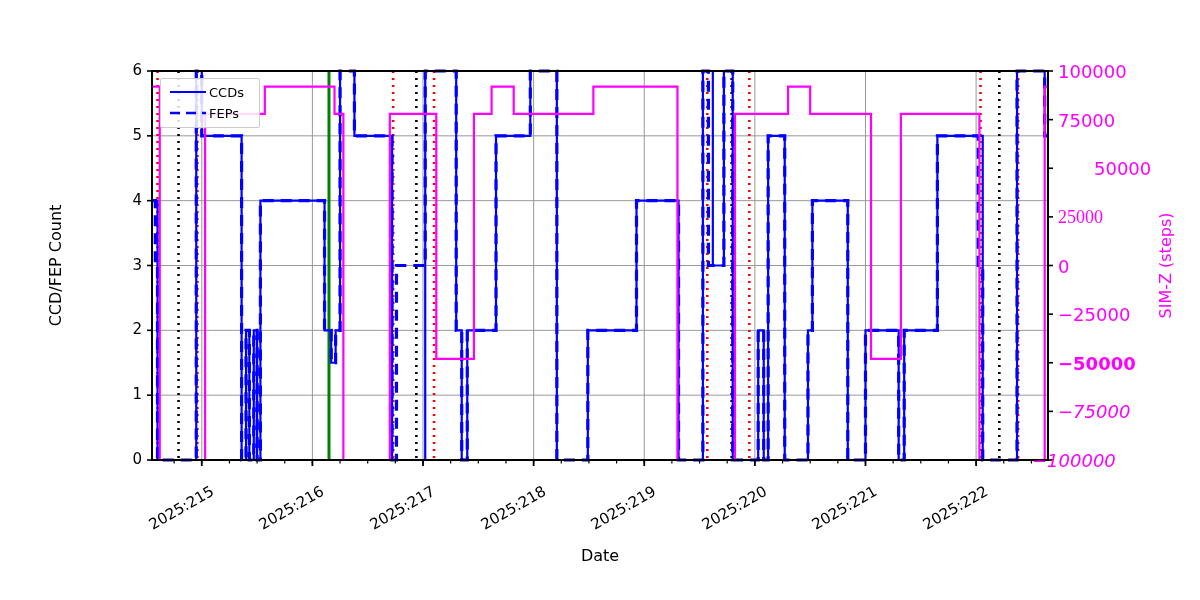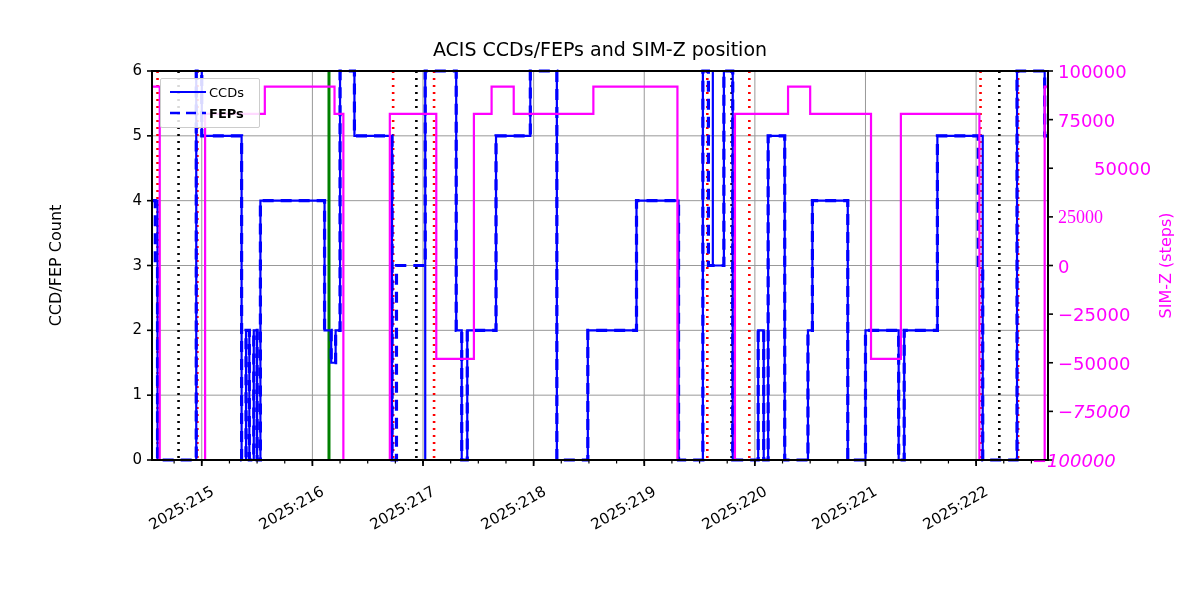--- a/index.html
+++ b/index.html
@@ -94,26 +94,26 @@
     white-space: nowrap;
     text-align: center;
   }
   svg { display: block; }
 </style>
 </head>
 <body>
 
 <div id="figure">
 
-  <div class="chart-title">ACIS CCDs/FEPs and SIM-Z position</div>
 
   <div class="axis-label-left" style="left:-45px; top:256px; width:200px;">CCD/FEP Count</div>
 
   <div class="axis-label-right" style="left:1065px; top:256px; width:200px;">SIM-Z (steps)</div>
 
+  <div class="axis-label-x" style="left:500px; top:546px; width:200px;">Date</div>
 
   <svg id="plot" width="1200" height="600" viewBox="0 0 1200 600" style="position:absolute; left:0; top:0;">
     <g id="grid-layer">
         <line x1="152" y1="460" x2="1048" y2="460" stroke="#999999" stroke-width="1"></line>
         <line x1="152" y1="395.1666666666667" x2="1048" y2="395.1666666666667" stroke="#999999" stroke-width="1"></line>
         <line x1="152" y1="330.33333333333337" x2="1048" y2="330.33333333333337" stroke="#999999" stroke-width="1"></line>
         <line x1="152" y1="265.5" x2="1048" y2="265.5" stroke="#999999" stroke-width="1"></line>
         <line x1="152" y1="200.66666666666669" x2="1048" y2="200.66666666666669" stroke="#999999" stroke-width="1"></line>
         <line x1="152" y1="135.83333333333331" x2="1048" y2="135.83333333333331" stroke="#999999" stroke-width="1"></line>
         <line x1="152" y1="71" x2="1048" y2="71" stroke="#999999" stroke-width="1"></line>
@@ -212,21 +212,21 @@
       <div class="ytick-left" style="left: 90px; width: 52px; top: 385.167px;">1</div>
       <div class="ytick-left" style="left: 90px; width: 52px; top: 320.333px;">2</div>
       <div class="ytick-left" style="left: 90px; width: 52px; top: 255.5px;">3</div>
       <div class="ytick-left" style="left: 90px; width: 52px; top: 190.667px;">4</div>
       <div class="ytick-left" style="left: 90px; width: 52px; top: 125.833px;">5</div>
       <div class="ytick-left" style="left: 90px; width: 52px; top: 61px;">6</div>
     </div>
   <div id="ytick-right-layer">
       <div class="ytick-right" style="left: 1032px; top: 450px; font-style: italic;">−100000</div>
       <div class="ytick-right" style="left: 1058px; top: 401.375px; font-style: italic;">−75000</div>
-      <div class="ytick-right" style="left: 1058px; top: 352.75px;">−50000</div>
+      <div class="ytick-right" style="left: 1058px; top: 352.75px; font-weight: bold;">−50000</div>
       <div class="ytick-right" style="left: 1058px; top: 304.125px;">−25000</div>
       <div class="ytick-right" style="left: 1058px; top: 255.5px;">0</div>
       <div class="ytick-right" style="left: 1058px; top: 206.875px; font-family: Liberation Serif, serif;">25000</div>
       <div class="ytick-right" style="left: 1058px; top: 158.25px; margin-left: 36px;">50000</div>
       <div class="ytick-right" style="left: 1058px; top: 109.625px;">75000</div>
       <div class="ytick-right" style="left: 1058px; top: 61px;">100000</div>
     </div>
   <div id="xtick-layer">
       <div class="xtick" style="left: 131.778px; top: 482px; width: 76px;">2025:215</div>
       <div class="xtick" style="left: 242.395px; top: 482px; width: 76px;">2025:216</div>
@@ -237,15 +237,15 @@
       <div class="xtick" style="left: 795.481px; top: 482px; width: 76px;">2025:221</div>
       <div class="xtick" style="left: 906.099px; top: 482px; width: 76px;">2025:222</div>
     </div>
 
   <div class="legend-box" style="left:160px; top:78px; width:98px; height:48px;"></div>
   <svg class="legend-lines" width="60" height="48" style="position:absolute; left:166px; top:78px;">
     <line x1="4" y1="14" x2="40" y2="14" stroke="#0000ff" stroke-width="2.2"></line>
     <line x1="4" y1="35" x2="40" y2="35" stroke="#0000ff" stroke-width="2.6" stroke-dasharray="10,6"></line>
   </svg>
   <div class="legend-label" style="left:209px; top:85px;">CCDs</div>
-  <div class="legend-label" style="left:209px; top:106px;font-weight:bold;">FEPs</div>
+  <div class="legend-label" style="left:209px; top:106px;">FEPs</div>
 
 </div>
 
 </body></html>

